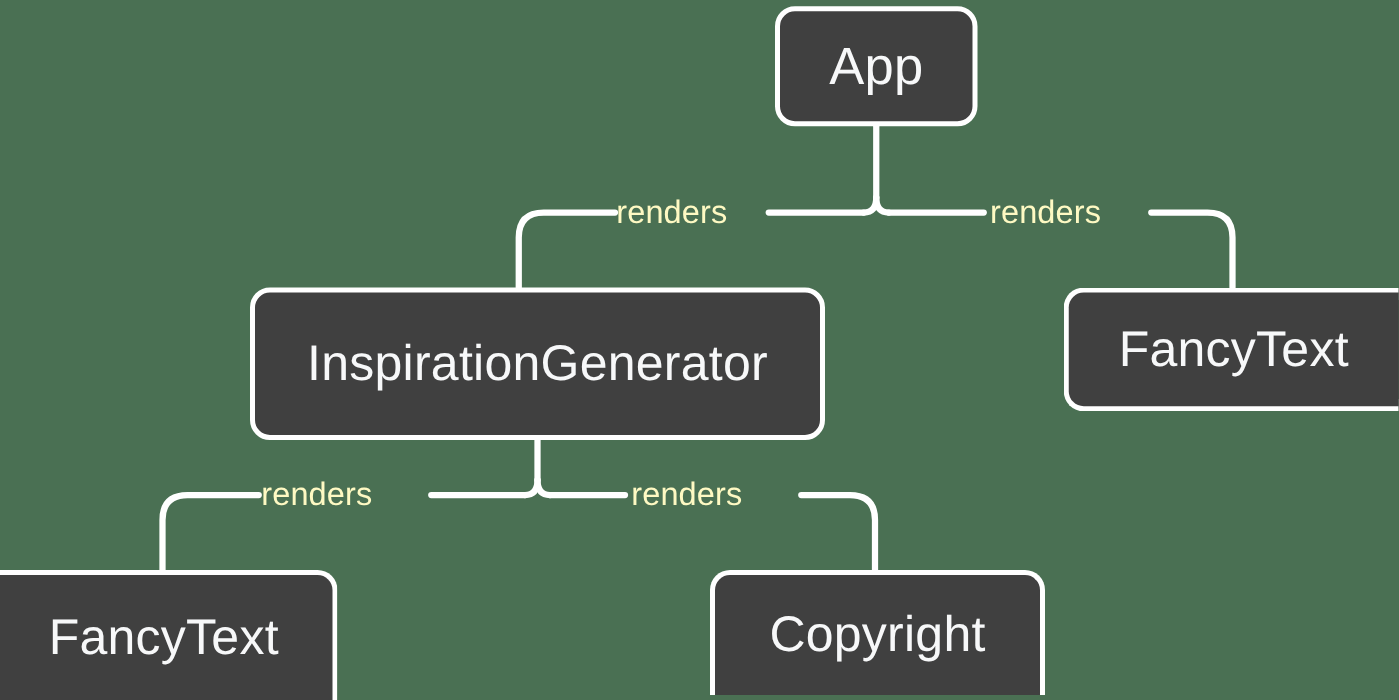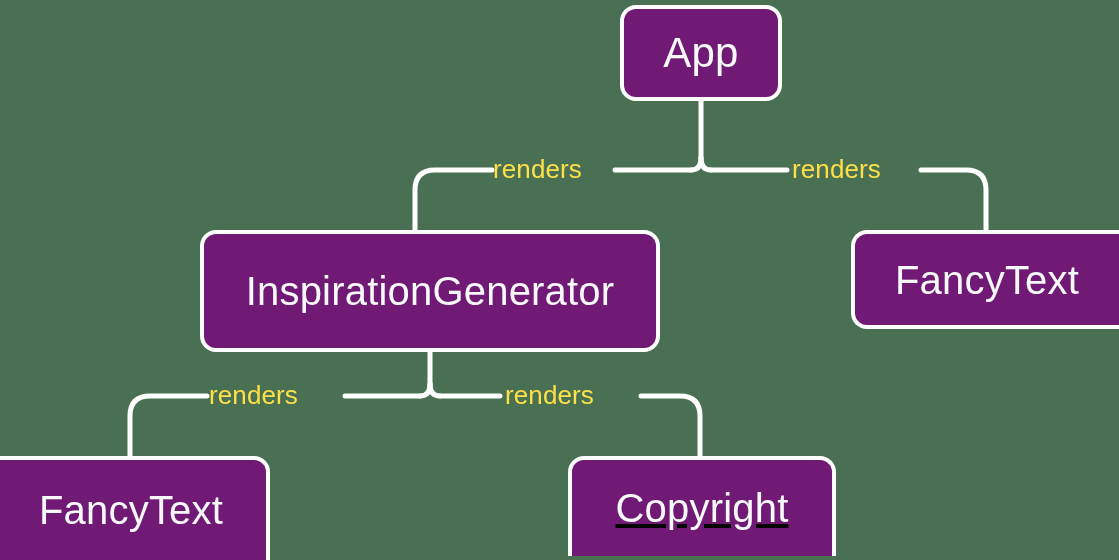--- a/index.html
+++ b/index.html
@@ -24,39 +24,39 @@
     position: absolute;
     left: 0;
     top: 0;
     width: 1119px;
     height: 560px;
     pointer-events: none;
   }
   .node-box {
     position: absolute;
     box-sizing: border-box;
-    background: #701a75;
+    background: #404040;
     border: 4px solid #ffffff;
     border-radius: 16px;
     display: flex;
     align-items: center;
     justify-content: center;
     z-index: 2;
   }
   .node-label {
     color: #f7f8f9;
     font-size: 40px;
     font-weight: 400;
     line-height: 1;
     letter-spacing: 0.2px;
     white-space: nowrap;
   }
   .edge-label {
     position: absolute;
-    color: #fde047;
+    color: #fef9c3;
     font-size: 26px;
     font-weight: 500;
     line-height: 1;
     white-space: nowrap;
     z-index: 3;
     letter-spacing: 0.1px;
   }
 
   
   #node-app          { left: 620px; top: 5px;   width: 162px; height: 96px; }
@@ -65,21 +65,21 @@
   #node-inspiration  { left: 200px; top: 230px; width: 460px; height: 122px; }
 
   #node-fancytext-right { left: 851px; top: 230px; width: 268px; height: 99px;
                           border-right: none; border-top-right-radius: 0; border-bottom-right-radius: 0; }
 
   #node-fancytext-left  { left: -4px;  top: 456px; width: 274px; height: 104px;
                           border-left: none; border-bottom: none;
                           border-top-left-radius: 0; border-bottom-left-radius: 0; border-bottom-right-radius: 0; }
 
   #node-copyright    { left: 568px; top: 456px; width: 268px; height: 100px;
-                       border-bottom: none; border-bottom-left-radius: 0; border-bottom-right-radius: 0; text-decoration: underline; }
+                       border-bottom: none; border-bottom-left-radius: 0; border-bottom-right-radius: 0; }
 </style>
 </head>
 <body>
 
 <div id="diagram-root">
 
   <svg id="connector-layer" viewBox="0 0 1119 560" width="1119" height="560" aria-hidden="true">
     <g fill="none" stroke="#ffffff" stroke-width="5" stroke-linecap="round" stroke-linejoin="round">
 
       <path d="M 701 101 L 701 158"></path>

